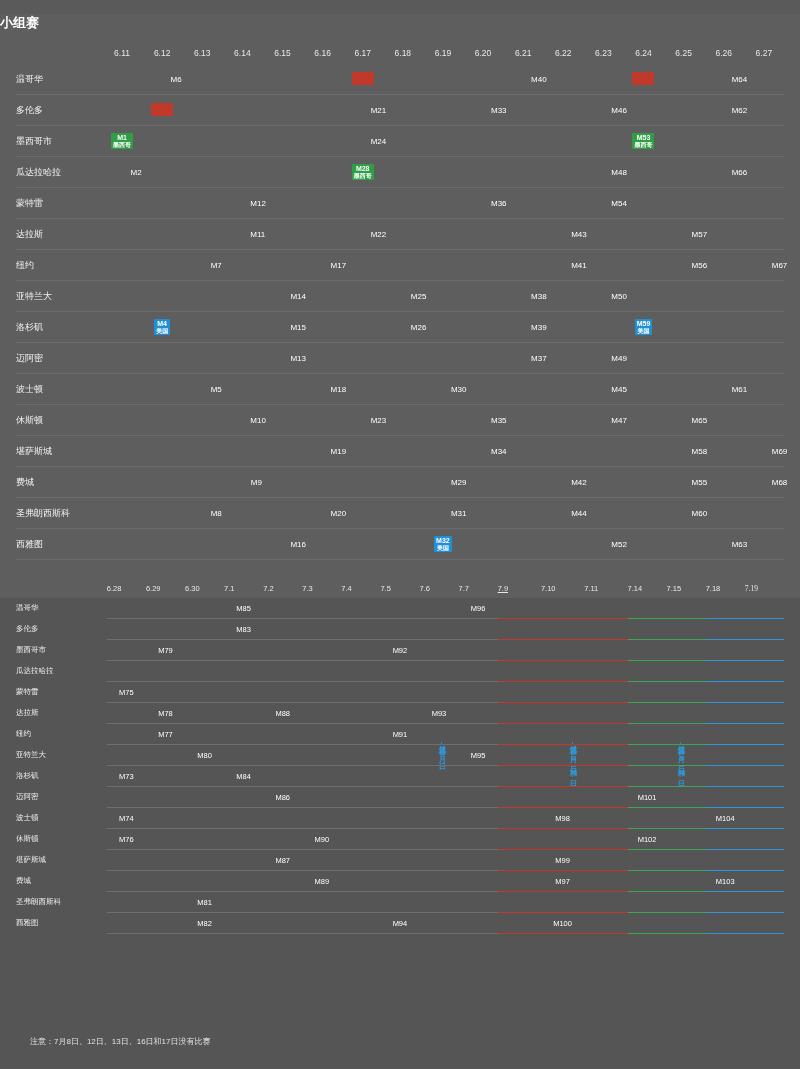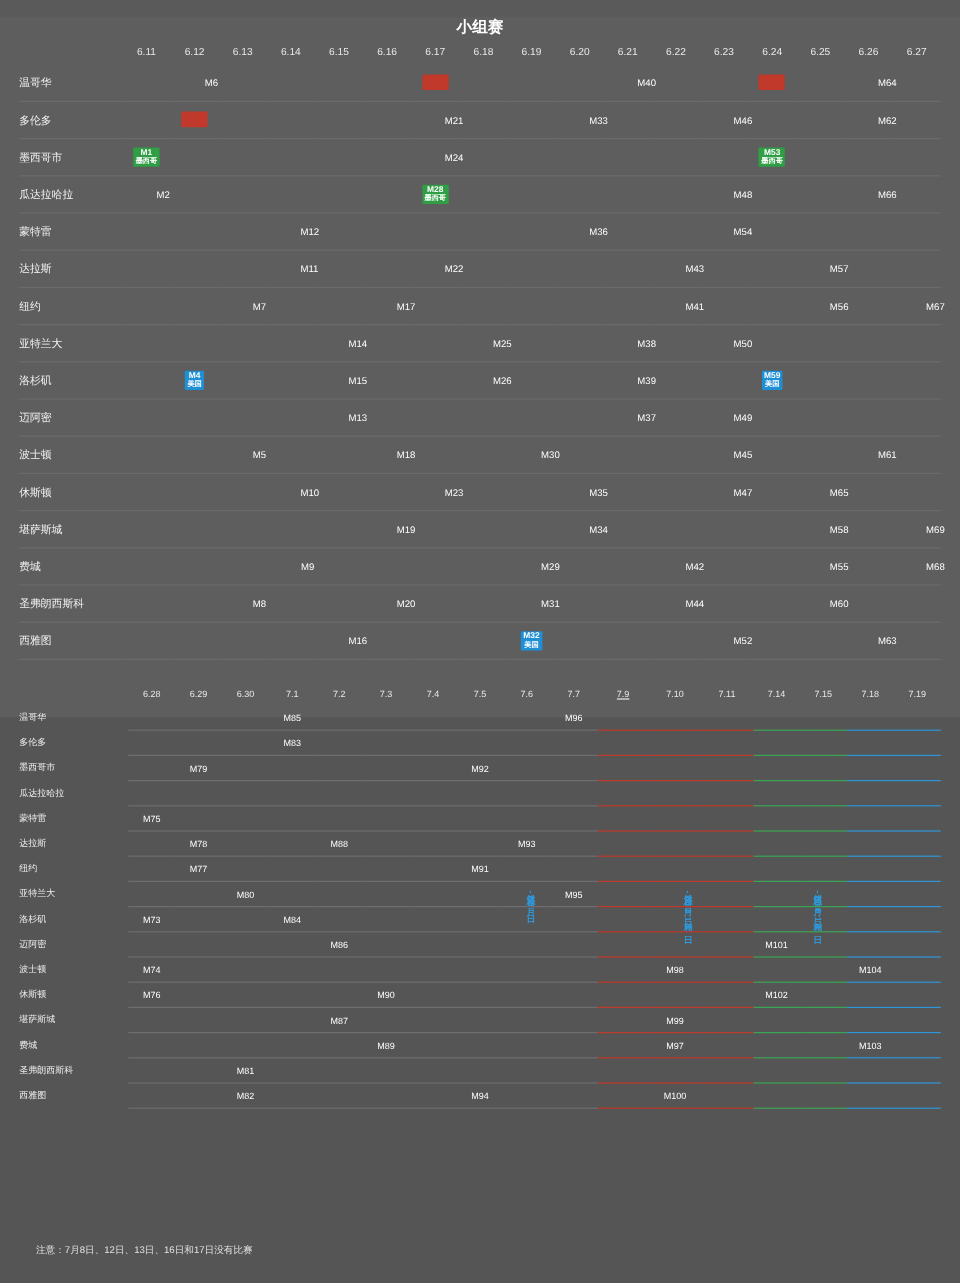--- a/index.html
+++ b/index.html
@@ -22,23 +22,23 @@
   .title-rule{
     width:640px;height:2px;background:#d14b4b;margin:12px auto 0 auto;opacity:.85;
   }
   .subtitle{
     margin:14px auto 0 auto;width:650px;font-size:8.5px;line-height:1.5;color:#e6e6e6;
     text-align:center;
   }
 
   
   .section-title{
-    text-align:center;font-size:13px;font-weight:bold;color:#fff;margin-top:14px;
-  }
-  .group-wrap{position:relative;padding:0 16px;}
+    text-align:left;font-size:13px;font-weight:bold;color:#fff;margin-top:14px;
+  }
+  .group-wrap{position:relative;margin-top:10px;padding:0 16px;}
   table.grid{border-collapse:collapse;width:768px;table-layout:fixed;}
   table.grid td,table.grid th{padding:0;}
   .city-col{width:86px;}
   .date-head{
     font-size:8.5px;color:#e8e8e8;text-align:center;height:22px;font-weight:normal;
   }
   .city{
     font-size:9px;color:#f2f2f2;text-align:left;padding-left:4px;height:30px;white-space:nowrap;
   }
   .cell{
@@ -61,21 +61,21 @@
   .ko{position:relative;margin-top:18px;padding:0 16px;}
   .ko-heads{display:flex;}
   .ko-h{
     text-align:center;font-size:12.5px;font-weight:bold;color:#fff;
   }
   .ko-table{border-collapse:collapse;table-layout:fixed;width:768px;}
   .ko-table td,.ko-table th{padding:0;}
   .ko-city{
     font-size:7.5px;color:#eee;text-align:left;padding-left:4px;height:20px;white-space:nowrap;
   }
-  .ko-date{font-size:7.5px;color:#e8e8e8;text-align:center;height:20px;font-weight:normal;}
+  .ko-date{font-size:7.5px;color:#e8e8e8;text-align:left;height:20px;font-weight:normal;}
   .ko-cell{
     height:20px;text-align:center;font-size:7.5px;color:#fff;
     border-bottom:1px solid #6e6e6e;
   }
   .ko-cell.red{border-bottom:1px solid #c0392b;}
   .ko-cell.green{border-bottom:1px solid #3aa655;text-align:center;}
   .ko-cell.blue{border-bottom:1px solid #2f97d8;}
   .vtext{
     position:absolute;font-size:7.5px;font-weight:bold;color:#2f97d8;
     writing-mode:vertical-rl;text-orientation:mixed;letter-spacing:1px;
@@ -467,21 +467,21 @@
               <th class="ko-date" style="width: 37px;">7.4</th>
               <th class="ko-date" style="width: 37px;">7.5</th>
               <th class="ko-date" style="width: 37px;">7.6</th>
               <th class="ko-date" style="width: 37px;">7.7</th>
               <th class="ko-date" style="width: 41px; text-decoration: underline;">7.9</th>
               <th class="ko-date" style="width: 41px;">7.10</th>
               <th class="ko-date" style="width: 41px;">7.11</th>
               <th class="ko-date" style="width: 37px;">7.14</th>
               <th class="ko-date" style="width: 37px;">7.15</th>
               <th class="ko-date" style="width: 37px;">7.18</th>
-              <th class="ko-date" style="width: 37px;">7.19</th>
+              <th class="ko-date" style="width: 37px; font-family: Liberation Serif, serif;">7.19</th>
             </tr>
         </thead>
         <tbody id="ko-body">
             <tr>
               <td class="ko-city">温哥华</td>
               <td class="ko-cell"></td>
               <td class="ko-cell"></td>
               <td class="ko-cell"></td>
               <td class="ko-cell">M85</td>
               <td class="ko-cell"></td>

